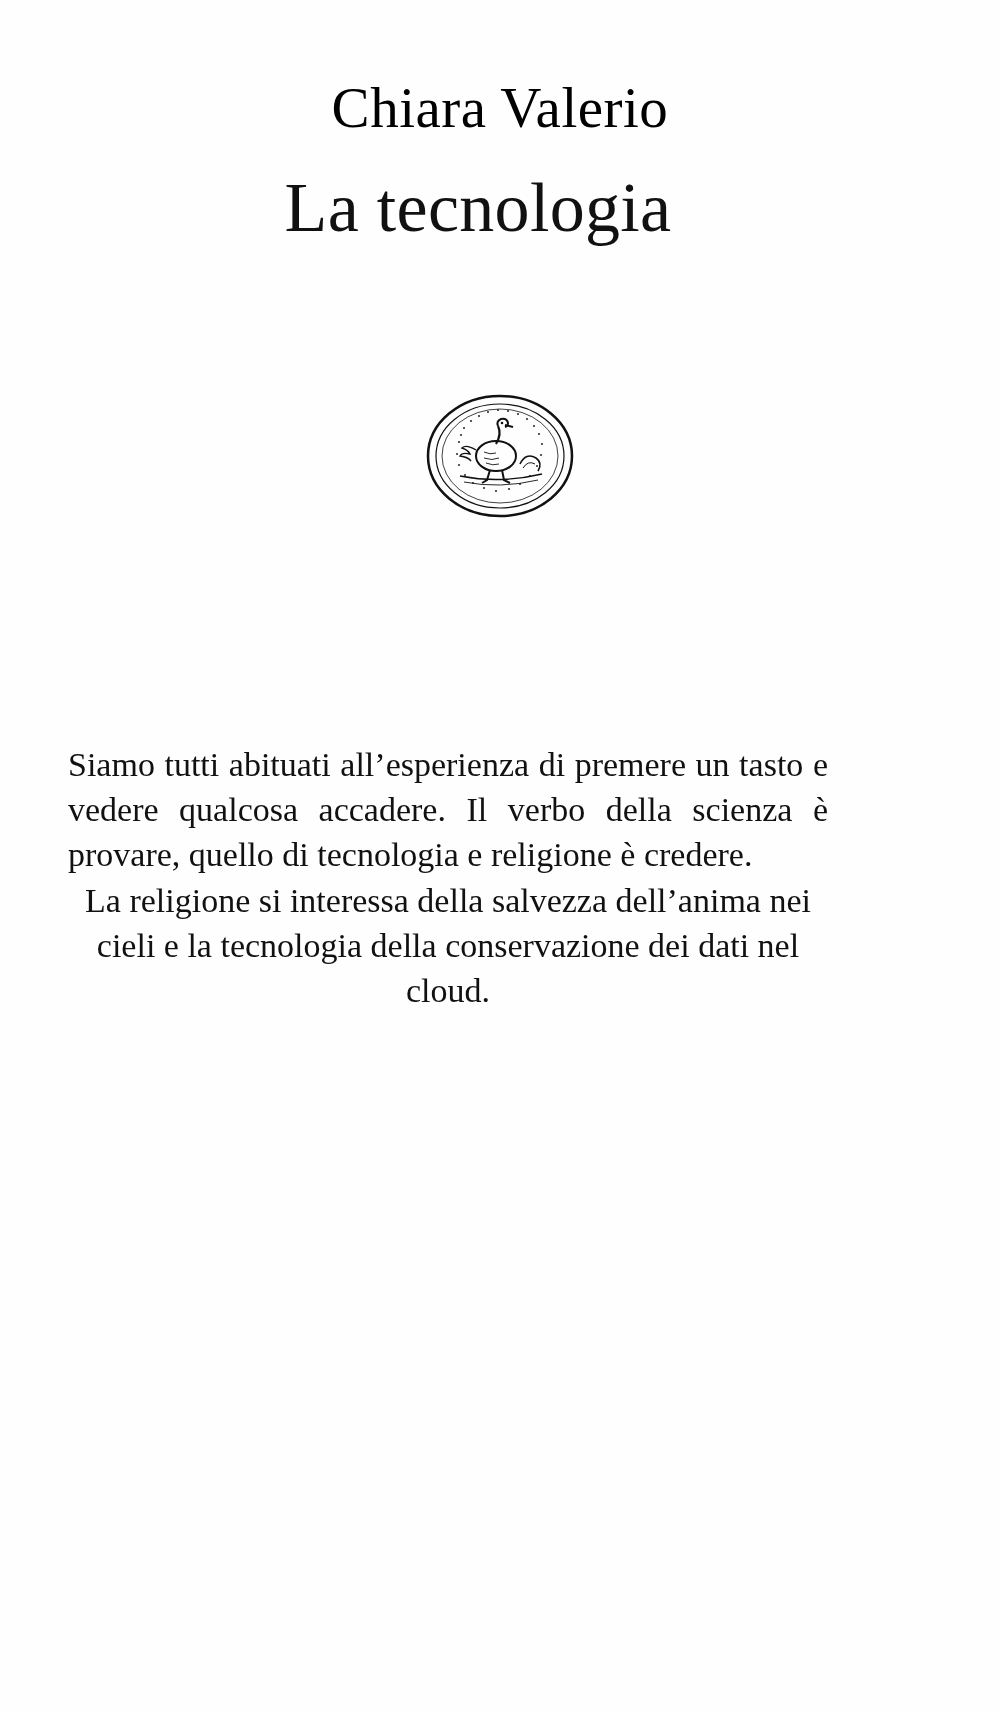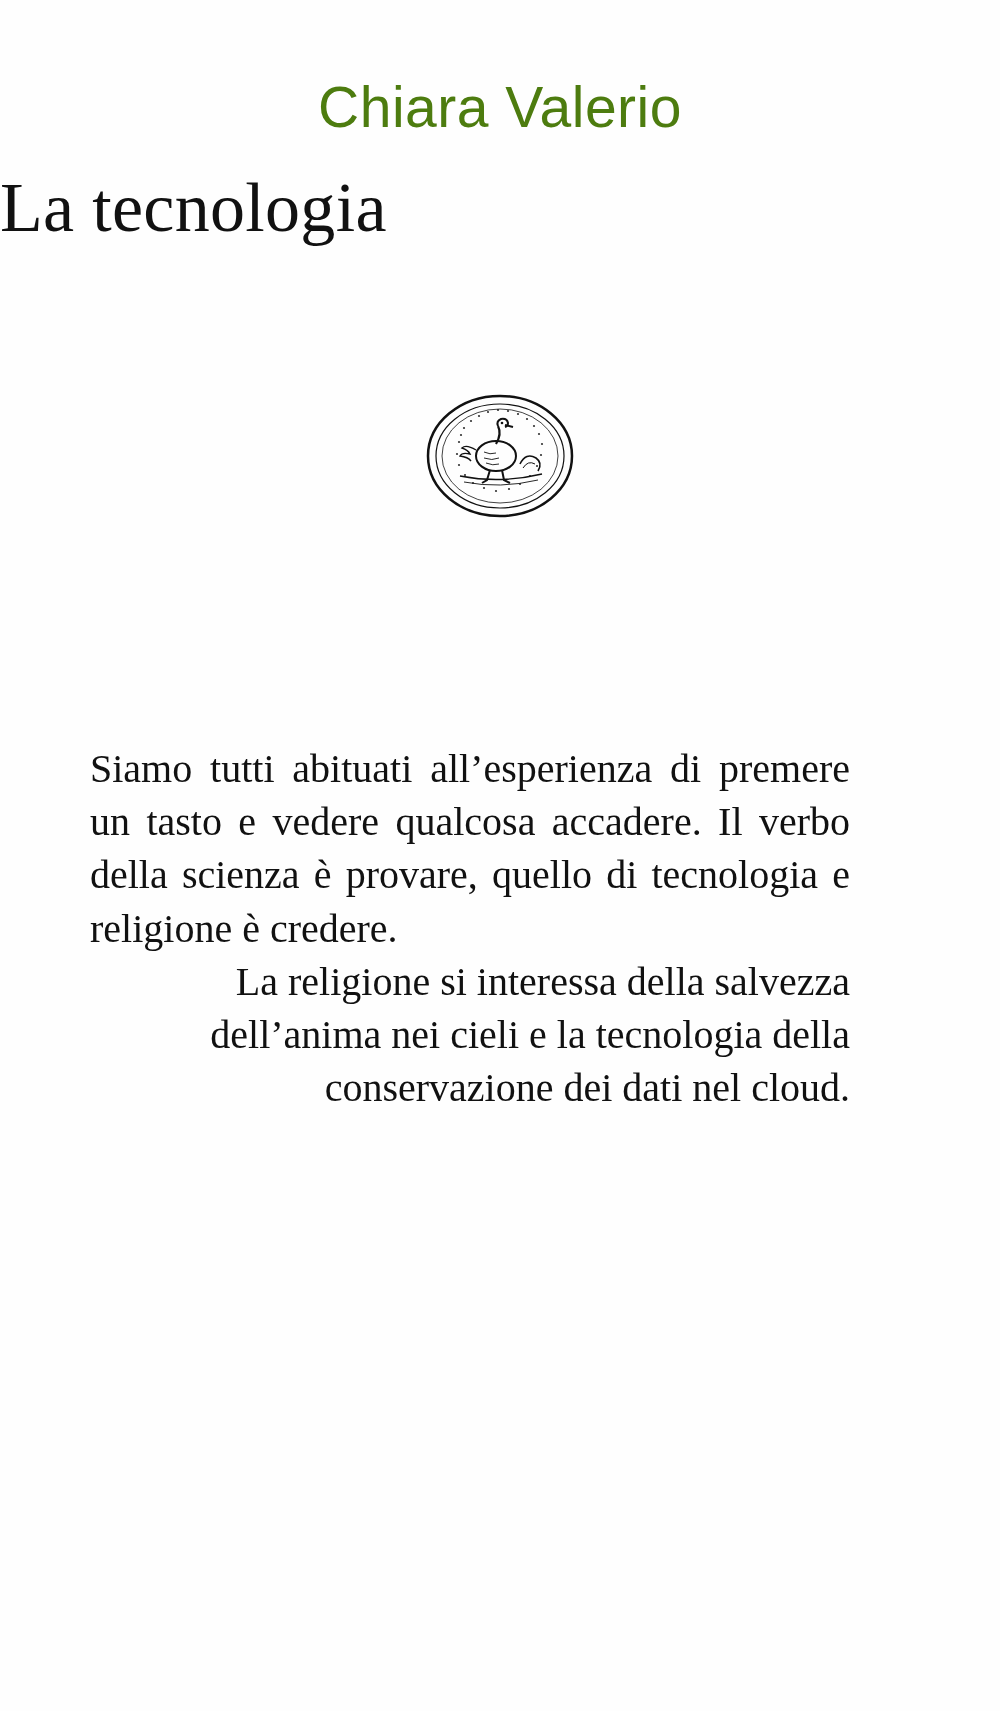--- a/index.html
+++ b/index.html
@@ -22,32 +22,33 @@
     background: #fefefe;
     box-sizing: border-box;
   }
 
   .author {
     position: absolute;
     top: 78px;
     left: 0;
     width: 1000px;
     text-align: center;
-    font-family: Liberation Sans, sans-serif;
+    font-family: Liberation Serif, serif;
     font-size: 57px;
     line-height: 1.05;
-    color: #4d7c0f;
+    color: #000000;
     letter-spacing: 0.5px;
   }
 
   .title {
     position: absolute;
     top: 165px;
     left: 0;
     width: 956px;
+    text-align: center;
     font-family: "Liberation Serif", serif;
     font-size: 70px;
     line-height: 1.22;
     color: #111111;
     letter-spacing: 0.3px;
   }
   .title .line {
     display: block;
   }
 
@@ -60,37 +61,37 @@
     justify-content: center;
   }
   .logo {
     width: 152px;
     height: 128px;
   }
 
   .blurb {
     position: absolute;
     top: 742px;
-    left: 90px;
+    left: 68px;
     width: 760px;
     font-family: "Liberation Serif", serif;
-    font-size: 40px;
+    font-size: 34px;
     line-height: 1.33;
     color: #111111;
     text-align: justify;
     text-justify: inter-word;
   }
   .blurb p {
     margin: 0;
   }
   .blurb p + p {
     margin-top: 0px;
   }
   .blurb p:last-child {
-    text-align: right;
+    text-align: center;
   }
 </style>
 </head>
 <body>
 
 <div class="cover">
 
   <div class="author">Chiara Valerio</div>
 
   <div class="title">

